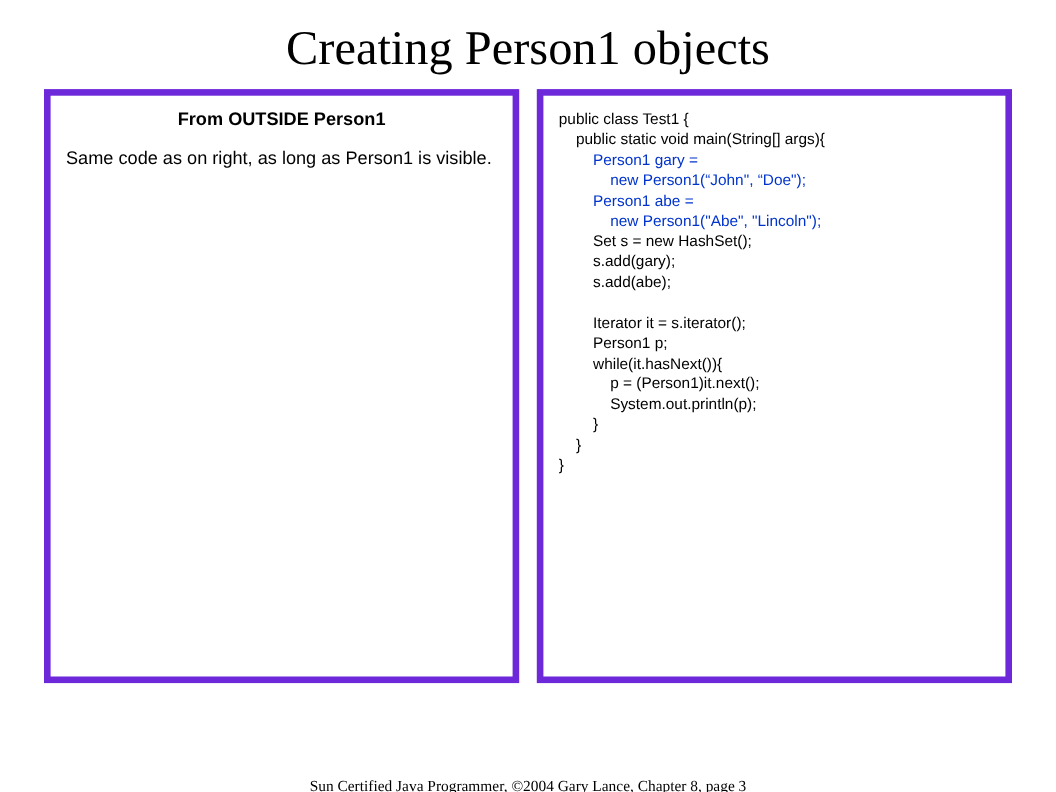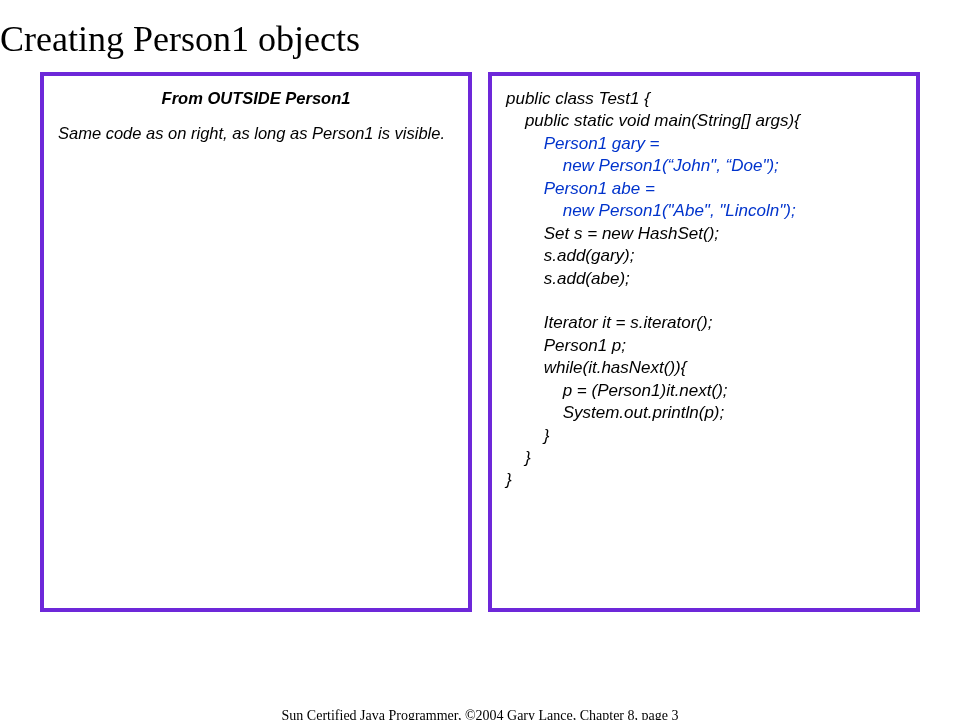--- a/index.html
+++ b/index.html
@@ -11,57 +11,56 @@
     font-family: Arial, Helvetica, sans-serif;
     color: #000;
     position: relative;
   }
   .slide {
     width: 960px;
     height: 720px;
     position: relative;
   }
   .title {
-    text-align: left;
+    text-align: center;
     font-family: "Times New Roman", Times, serif;
     font-weight: 400;
-    font-size: 36px;
+    font-size: 44px;
     margin: 18px 0 12px 0;
   }
   .cols {
     display: flex;
     gap: 16px;
     padding: 0 40px;
   }
   .box {
-    border: 4px solid #6d28d9;
+    border: 6px solid #6d28d9;
     flex: 1 1 0;
     min-height: 540px;
     padding: 12px 14px 14px 14px;
     box-sizing: border-box;
     font-size: 16.5px;
     line-height: 1.3;
-    font-style: italic;
   }
   .box-heading {
     text-align: center;
     font-weight: 700;
     margin-bottom: 14px;
   }
   .para {
     margin: 0 0 14px 0;
   }
   .hang {
     padding-left: 34px;
     text-indent: -34px;
   }
   .code {
     white-space: pre;
     font-family: Arial, Helvetica, sans-serif;
-    font-size: 17px;
+    font-size: 14px;
     line-height: 1.32;
   }
   .hl { color: #0033cc; }
   .footer {
     position: absolute;
     bottom: 14px;
     width: 100%;
     text-align: center;
     font-family: "Times New Roman", Times, serif;
     font-size: 14px;

